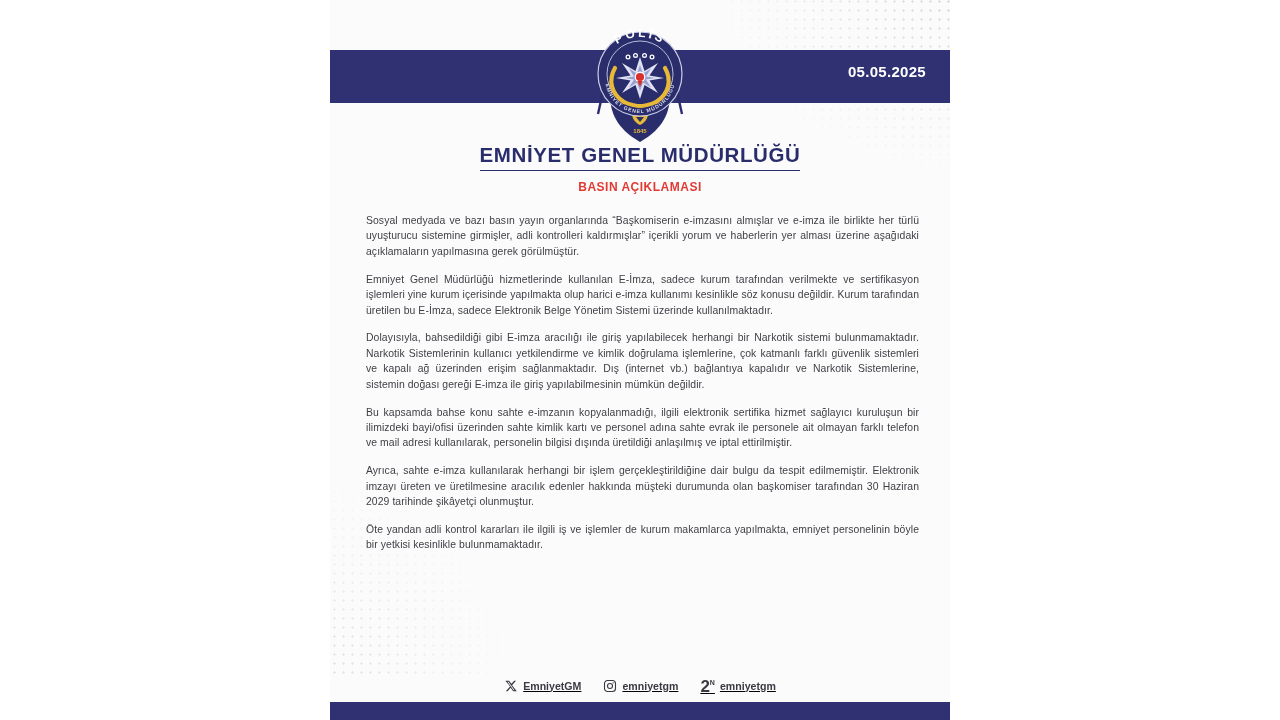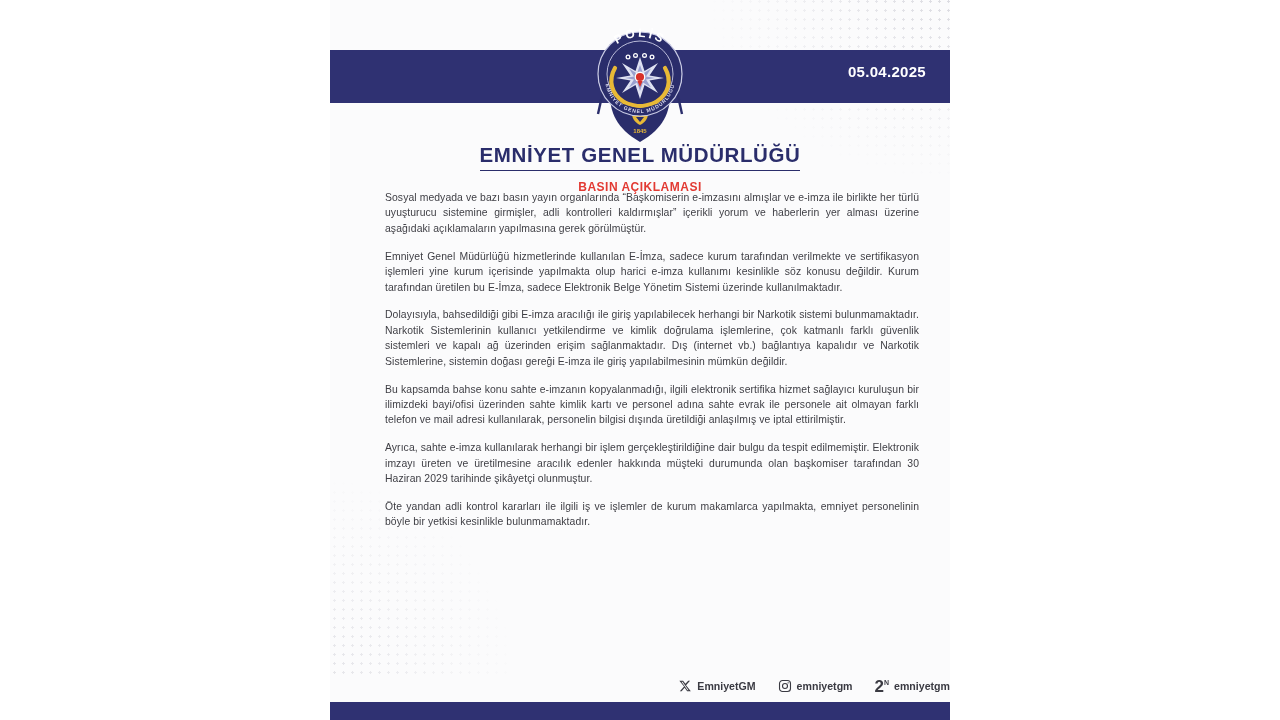--- a/index.html
+++ b/index.html
@@ -117,42 +117,42 @@
     font-size: 12px;
     font-weight: bold;
     letter-spacing: .5px;
   }
 
   
   .body-copy {
     position: absolute;
     left: 36px;
     right: 31px;
-    top: 190px;
-    margin-left: 19px;
+    top: 213px;
   }
   .body-copy p {
     color: #3e3e44;
     font-size: 10.4px;
     line-height: 15.4px;
     text-align: justify;
     margin-bottom: 12.5px;
     letter-spacing: .08px;
   }
 
   
   .social {
     position: absolute;
     left: 0; right: 0;
     bottom: 26px;
     display: flex;
-    justify-content: flex-end;
+    justify-content: center;
     align-items: center;
     gap: 22px;
     z-index: 5;
+    text-decoration: underline;
   }
   .social-item {
     display: flex;
     align-items: center;
     gap: 5px;
     color: #3a3a42;
     font-size: 10.6px;
     font-weight: bold;
   }
   .social-item .ico {
@@ -192,21 +192,21 @@
 
     <div class="dots-tr"></div>
     <div class="dots-bl"></div>
 
     <div class="header-band">
       <div class="band-left"></div>
       <div class="band-right"></div>
       <div class="band-notch"></div>
     </div>
 
-    <div class="header-date">05.04.2025</div>
+    <div class="header-date">05.05.2025</div>
 
     <div class="emblem">
       <svg viewBox="0 0 116 132" xmlns="http://www.w3.org/2000/svg">
         <defs>
           <path id="arcTop" d="M 19 60 A 39 39 0 0 1 97 60"></path>
           <path id="arcBot" d="M 23 62 A 35 35 0 0 0 93 62"></path>
         </defs>
 
         <path d="M58 126 C34 112 28 96 28 78 L28 58 L88 58 L88 78 C88 96 82 112 58 126 Z" fill="#2a2d6b"></path>
 

